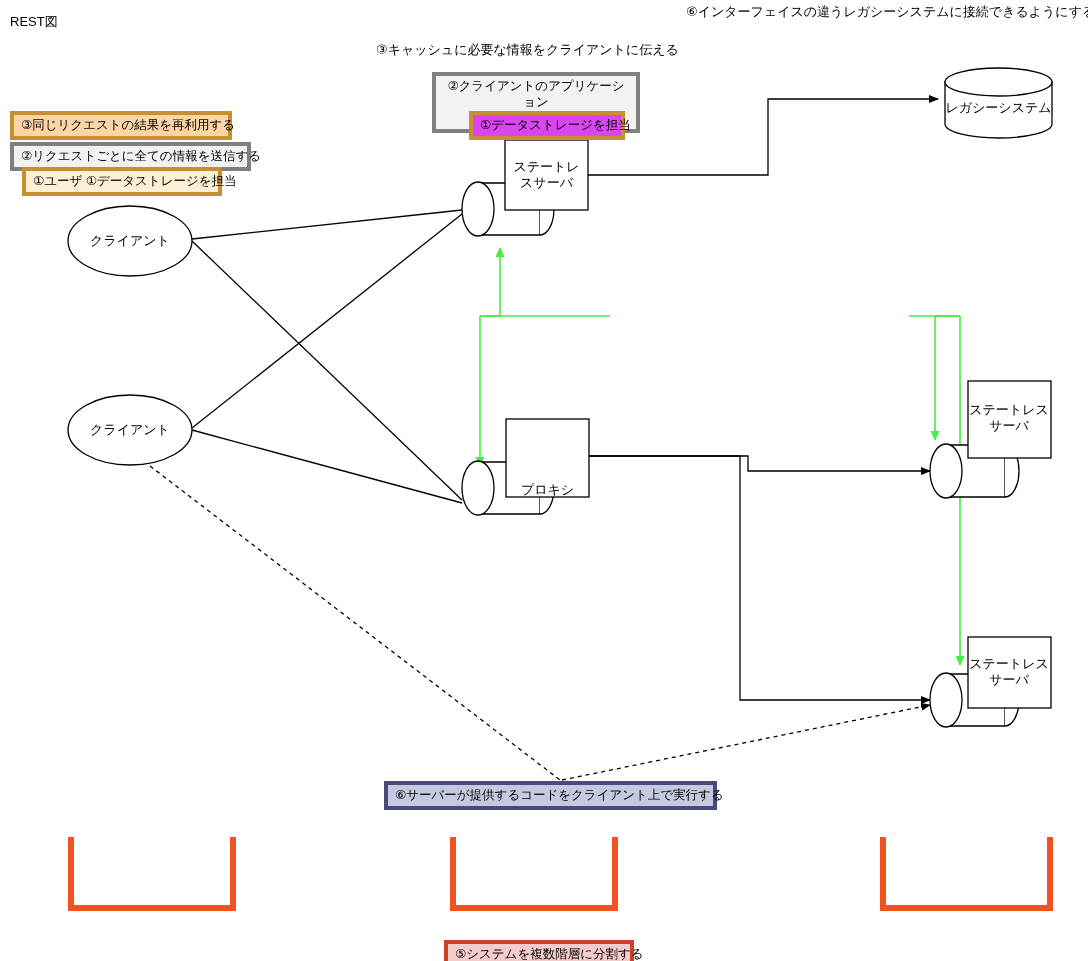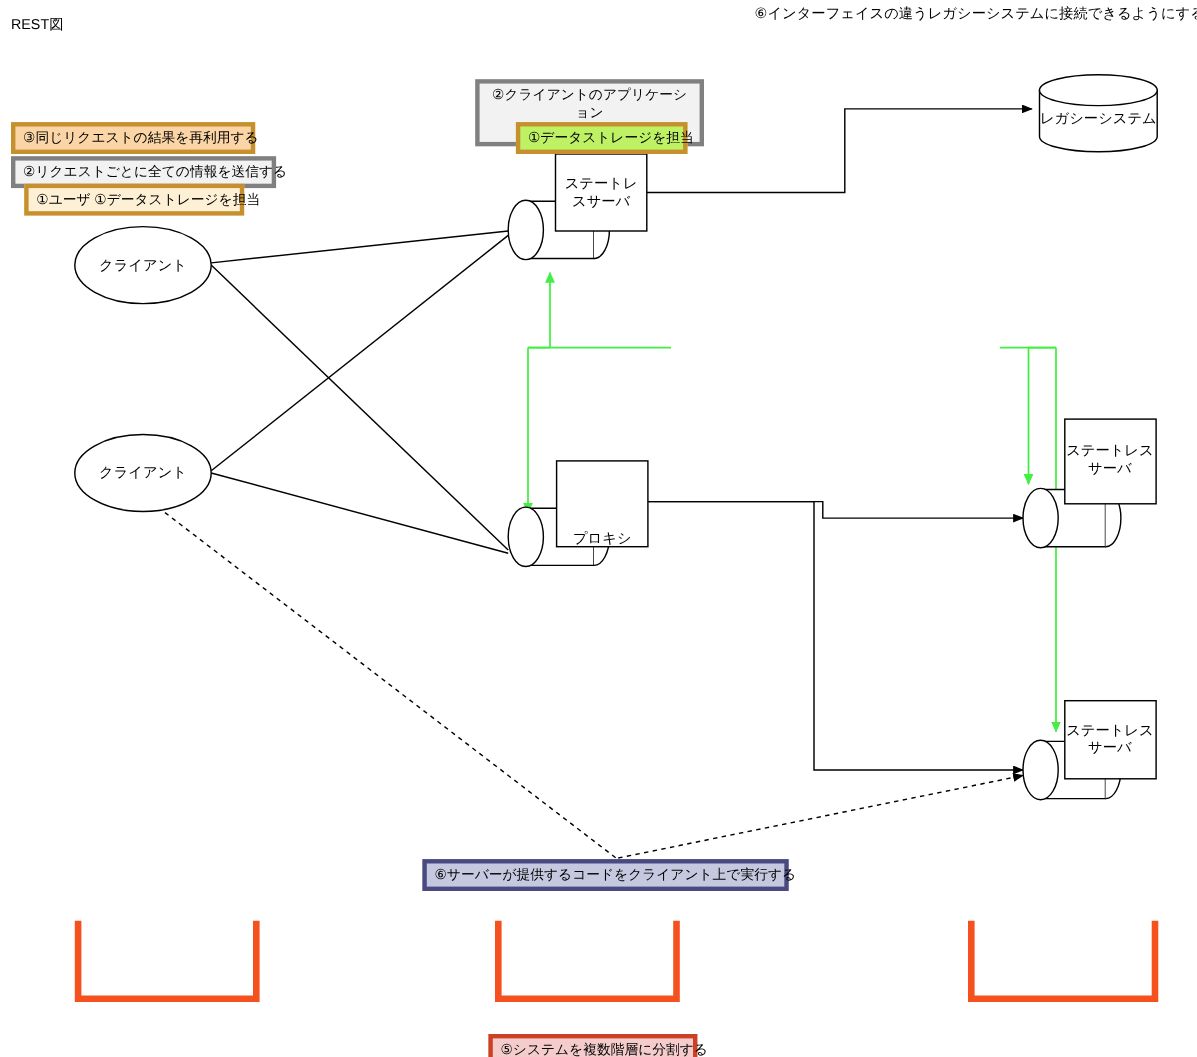--- a/index.html
+++ b/index.html
@@ -166,27 +166,28 @@
 
   <div class="note" style="left:10px; top:142px; width:241px;
        background:#f2f2f2; border-color:#808080;">②リクエストごとに全ての情報を送信する</div>
 
   <div class="note" style="left:10px; top:111px; width:222px;
        background:#fbd5a5; border-color:#c6902f;">③同じリクエストの結果を再利用する</div>
 
   <div class="note" style="left:22px; top:167px; width:200px;
        background:#fdf0d5; border-color:#c6902f;">①ユーザ ①データストレージを担当</div>
 
+  <div class="note-plain" style="left:376px; top:42px;">③キャッシュに必要な情報をクライアントに伝える</div>
 
   <div class="note" style="left:432px; top:72px; width:208px; white-space:pre-line;
        background:#f2f2f2; border-color:#808080;">②クライアントのアプリケーション
 状態を管理しない</div>
 
   <div class="note" style="left:469px; top:111px; width:156px;
-       background:#bef264; border-color:#c6902f;text-align:right;">①データストレージを担当</div>
+       background:#d946ef; border-color:#c6902f;text-align:right;">①データストレージを担当</div>
 
 
   <div class="note" style="left:384px; top:781px; width:333px;
        background:#c5c9e0; border-color:#4a4a80;">⑥サーバーが提供するコードをクライアント上で実行する</div>
 
   <div class="note" style="left:444px; top:940px; width:190px;
        background:#f4cccc; border-color:#cc4125;">⑤システムを複数階層に分割する</div>
 
 </div>
 

